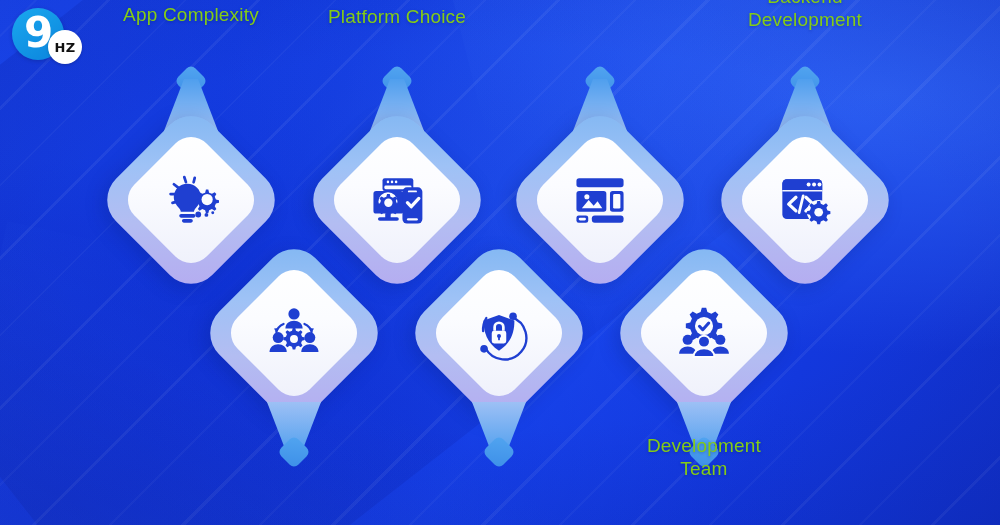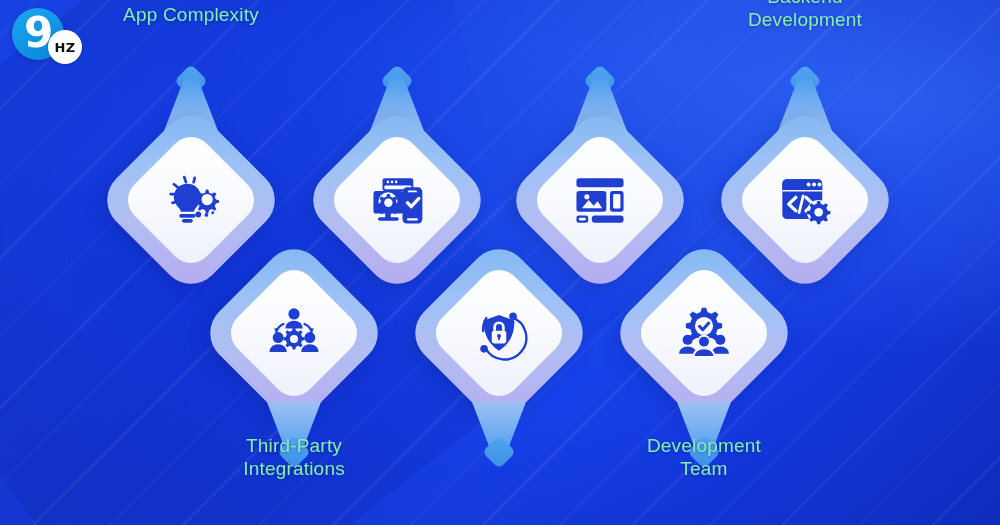--- a/index.html
+++ b/index.html
@@ -117,21 +117,21 @@
 
   .node.top .neck{ top:-36px; }
   .node.top .tip{ top:-46px; }
   .node.bottom .neck{ bottom:-36px; transform:scaleY(-1); }
   .node.bottom .tip{ bottom:-46px; }
 
   
   .label{
     position:absolute; left:-25px; width:220px;
     text-align:center;
-    color:#86efac;
+    color:#84cc16;
     font-size:19px;
     font-weight:400;
     line-height:1.22;
     letter-spacing:.2px;
     text-shadow:0 1px 3px rgba(4,20,110,.35);
     white-space:pre-line;
   }
   .node.top .label{ bottom:auto; }
 
   
@@ -207,20 +207,21 @@
 
           <circle cx="40" cy="48" r="3.2"></circle>
           <circle cx="49" cy="48.5" r="2.1"></circle>
           <circle cx="56" cy="46" r="1.6"></circle>
         </svg>
       </div>
     </div>
   </div>
 
   <div class="node top" id="node-platform-choice">
+    <div class="label">Platform Choice</div>
     <div class="tip"></div>
     <div class="neck">
       <svg viewBox="0 0 170 52" preserveAspectRatio="none">
         <defs>
           <linearGradient id="neckB" x1="0" y1="0" x2="0" y2="1">
             <stop offset="0" stop-color="#4f9fee"></stop>
               <stop offset="1" stop-color="#9dc0f5"></stop>
           </linearGradient>
         </defs>
         <path d="M78,0 L92,0 L112,52 L58,52 Z" fill="url(#neckB)"></path>
@@ -356,22 +357,20 @@
         <defs>
           <linearGradient id="neckE" x1="0" y1="0" x2="0" y2="1">
             <stop offset="0" stop-color="#4f9fee"></stop>
               <stop offset="1" stop-color="#9dc0f5"></stop>
           </linearGradient>
         </defs>
         <path d="M78,0 L92,0 L112,52 L58,52 Z" fill="url(#neckE)"></path>
       </svg>
     </div>
     <div class="tip"></div>
-    <div class="label">Third-Party
-Integrations</div>
   </div>
 
   <div class="node bottom" id="node-security">
     <div class="node-visual">
       <div class="diamond-outer"></div>
       <div class="diamond-inner"></div>
       <div class="icon-slot">
         <svg viewBox="0 0 64 64" fill="#1f3fd1">
 
           <path d="M46,14.5 A24,24 0 1 1 17,48.5" stroke="#1f3fd1" stroke-width="2.6" fill="none" stroke-linecap="round"></path>

